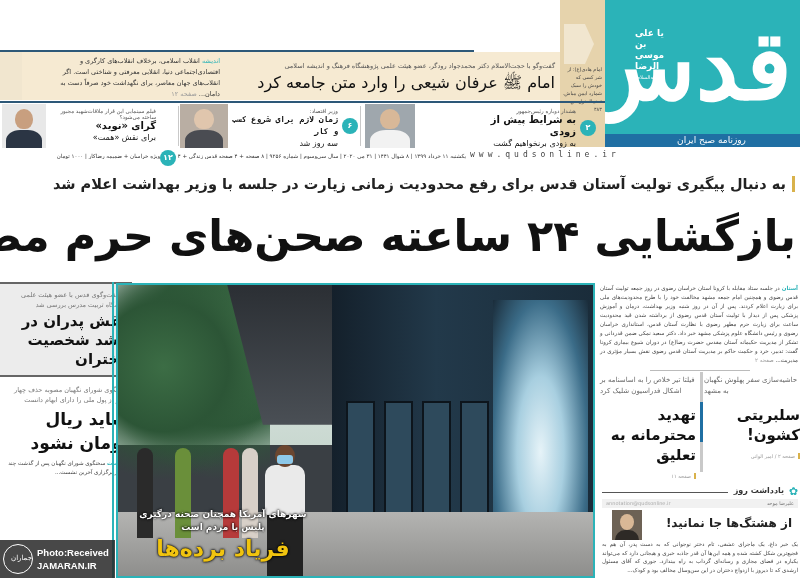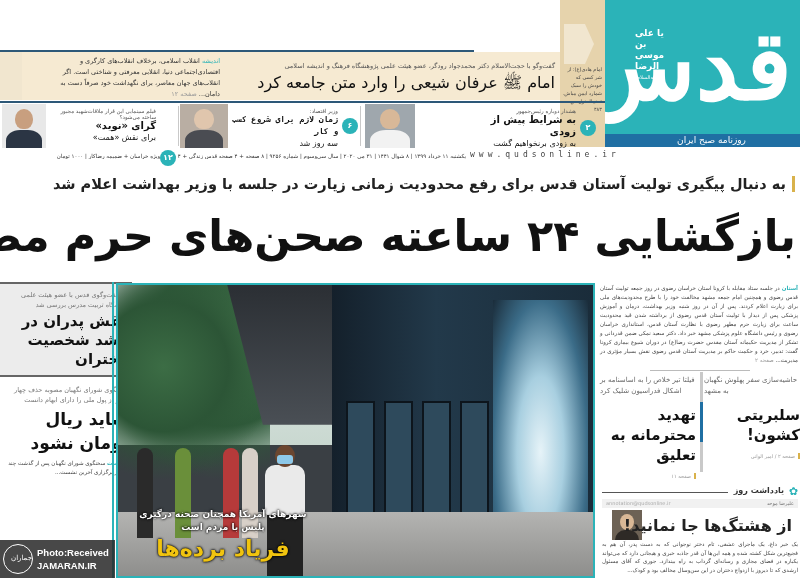--- a/index.html
+++ b/index.html
@@ -92,21 +92,21 @@
 
   .note-head { left: 602px; top: 486px; width: 196px; height: 12px; }
   .note-head .lbl { position:absolute; right: 14px; top: 0; font-size: 8px; font-weight: bold; color: #333; }
   .note-head .flower { position:absolute; right: 0; top: 0; width: 12px; height: 12px; color: #2bb3b8; font-size: 11px; line-height: 12px; }
   .note-head .line { position:absolute; right: 70px; left: 0; top: 6px; height: 1px; background: #555; }
   .note-sub { left: 602px; top: 499px; width: 196px; height: 9px; font-size: 5px; color: #777; background: #f1f1f1; display: flex; justify-content: space-between; padding: 1px 4px; }
   .note-sub .email { direction: ltr; color: #aaa; }
   .note-avatar { left: 612px; top: 510px; width: 30px; height: 30px; background: #6d6255; overflow: hidden; }
   .note-avatar .f { position:absolute; left: 8px; top: 4px; width: 14px; height: 16px; border-radius: 50%; background: #d9b896; }
   .note-avatar .b { position:absolute; left: 3px; top: 20px; width: 24px; height: 14px; border-radius: 10px 10px 0 0; background: #2e2a26; }
-  .note-title { right: 8px; top: 516px; font-size: 16px; font-weight: bold; color: #222; }
+  .note-title { right: 8px; top: 516px; font-size: 12px; font-weight: bold; color: #222; }
   .note-body { left: 602px; top: 540px; width: 196px; font-size: 5.5px; line-height: 8.5px; color: #444; text-align: justify; }
 
   
   .watermark { left: 0; top: 540px; width: 115px; height: 38px; background: rgba(40,40,40,0.85); display: flex; align-items: center; padding-right: 3px; direction: ltr; }
   .wm-logo { width: 30px; height: 30px; border-radius: 50%; border: 1.5px solid #fff; color: #fff; font-size: 7px; text-align: right; line-height: 27px; margin-left: 3px; }
   .wm-text { color: #fff; font-family: "Liberation Sans", sans-serif; font-size: 9.5px; line-height: 13px; margin-left: 4px; font-weight: bold; }
 </style>
 </head>
 <body>
 

